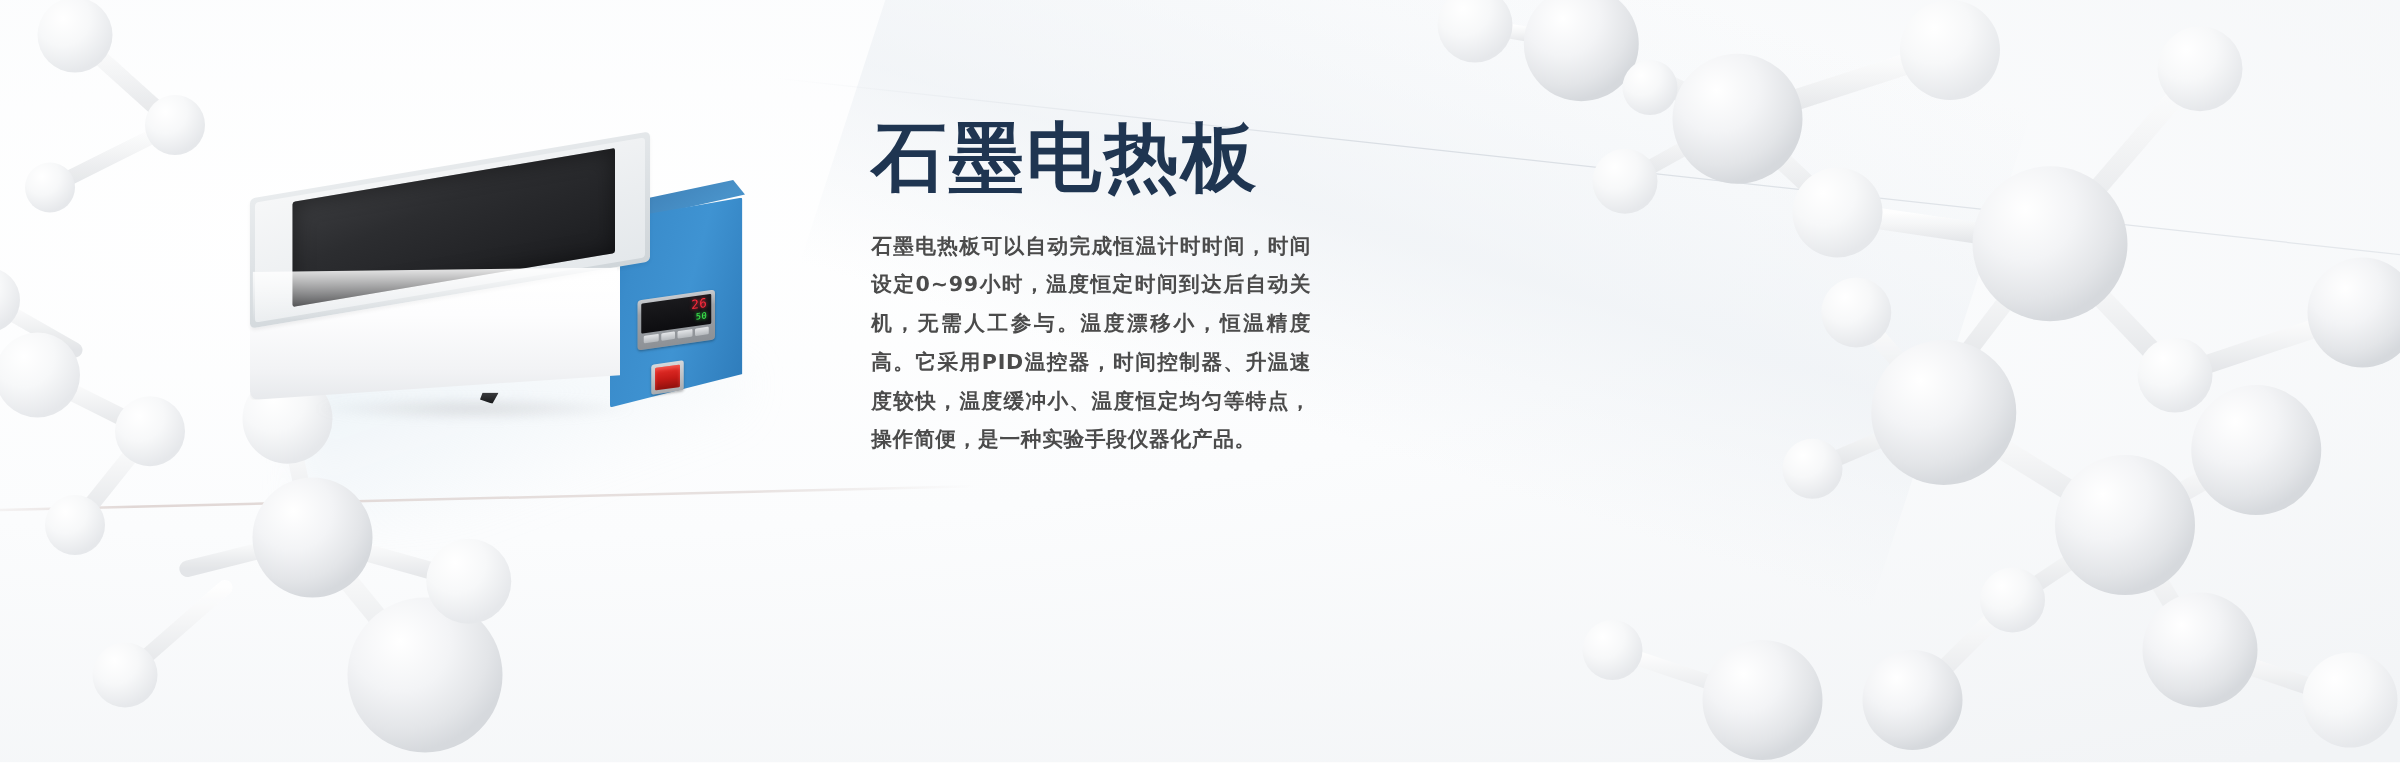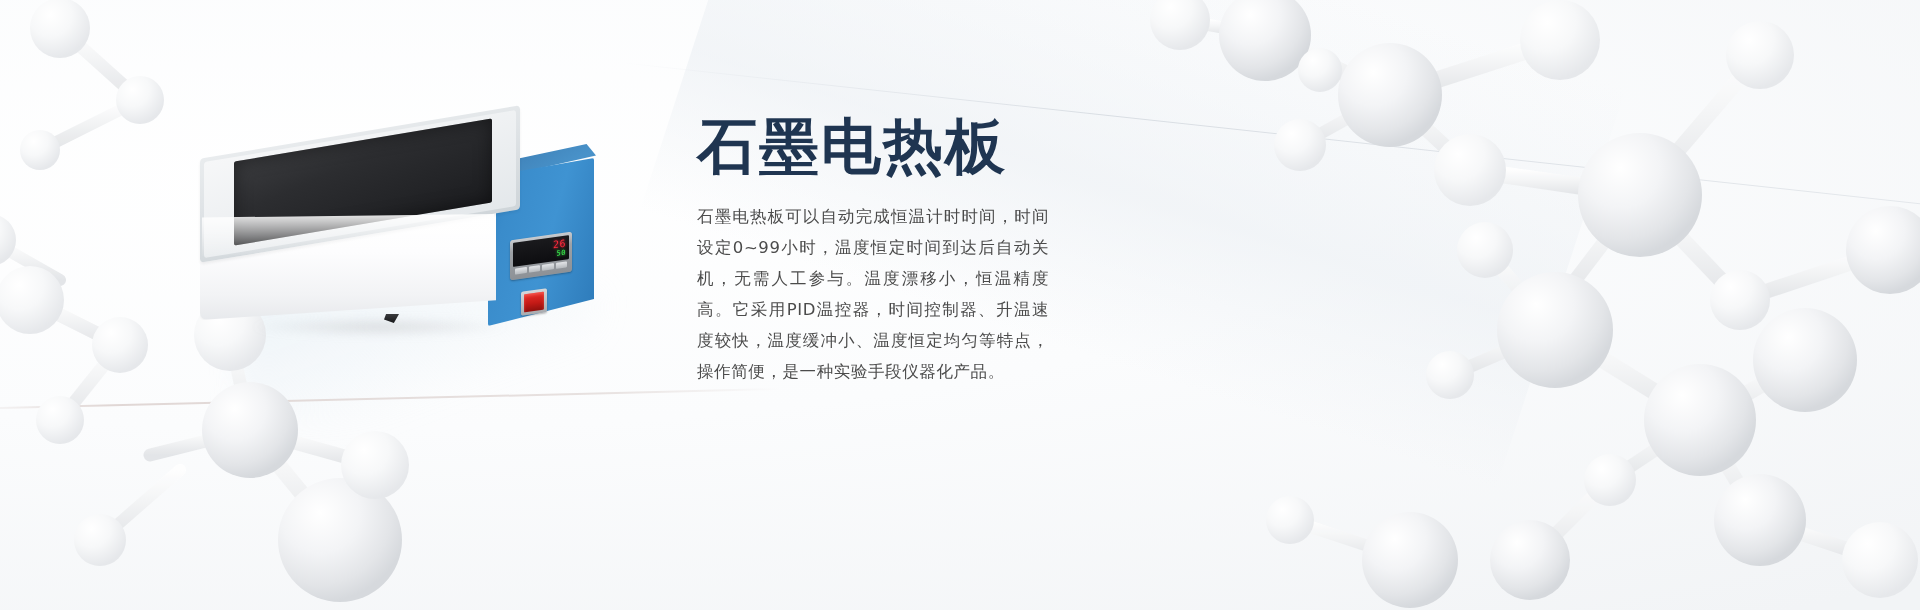--- a/index.html
+++ b/index.html
@@ -214,39 +214,38 @@
     background:linear-gradient(180deg, rgba(255,255,255,.9) 0%, rgba(255,255,255,0) 100%);
     clip-path:polygon(0% 8%, 100% 0%, 100% 72%, 0% 96%);
     pointer-events:none;
   }
 
   
   .text-block{
     position:absolute;
     left:697px; top:93px;
     width:360px;
-    margin-top:20px;
   }
   .headline{
     font-size:60px;
     line-height:66px;
     font-weight:bold;
     color:#1f3551;
     letter-spacing:2px;
     white-space:nowrap;
   }
   .desc{
     margin-top:22px;
     font-size:16.5px;
     line-height:31px;
     color:#4b4b4b;
     letter-spacing:.6px;
     text-align:justify;
     width:352px;
-    font-weight:400;
+    font-weight:700;
   }
 </style>
 </head>
 <body>
 
 <div class="banner">
 
   <div class="bg-base"></div>
   <div class="diag-streak"></div>
   <div class="diag-edge"></div>

